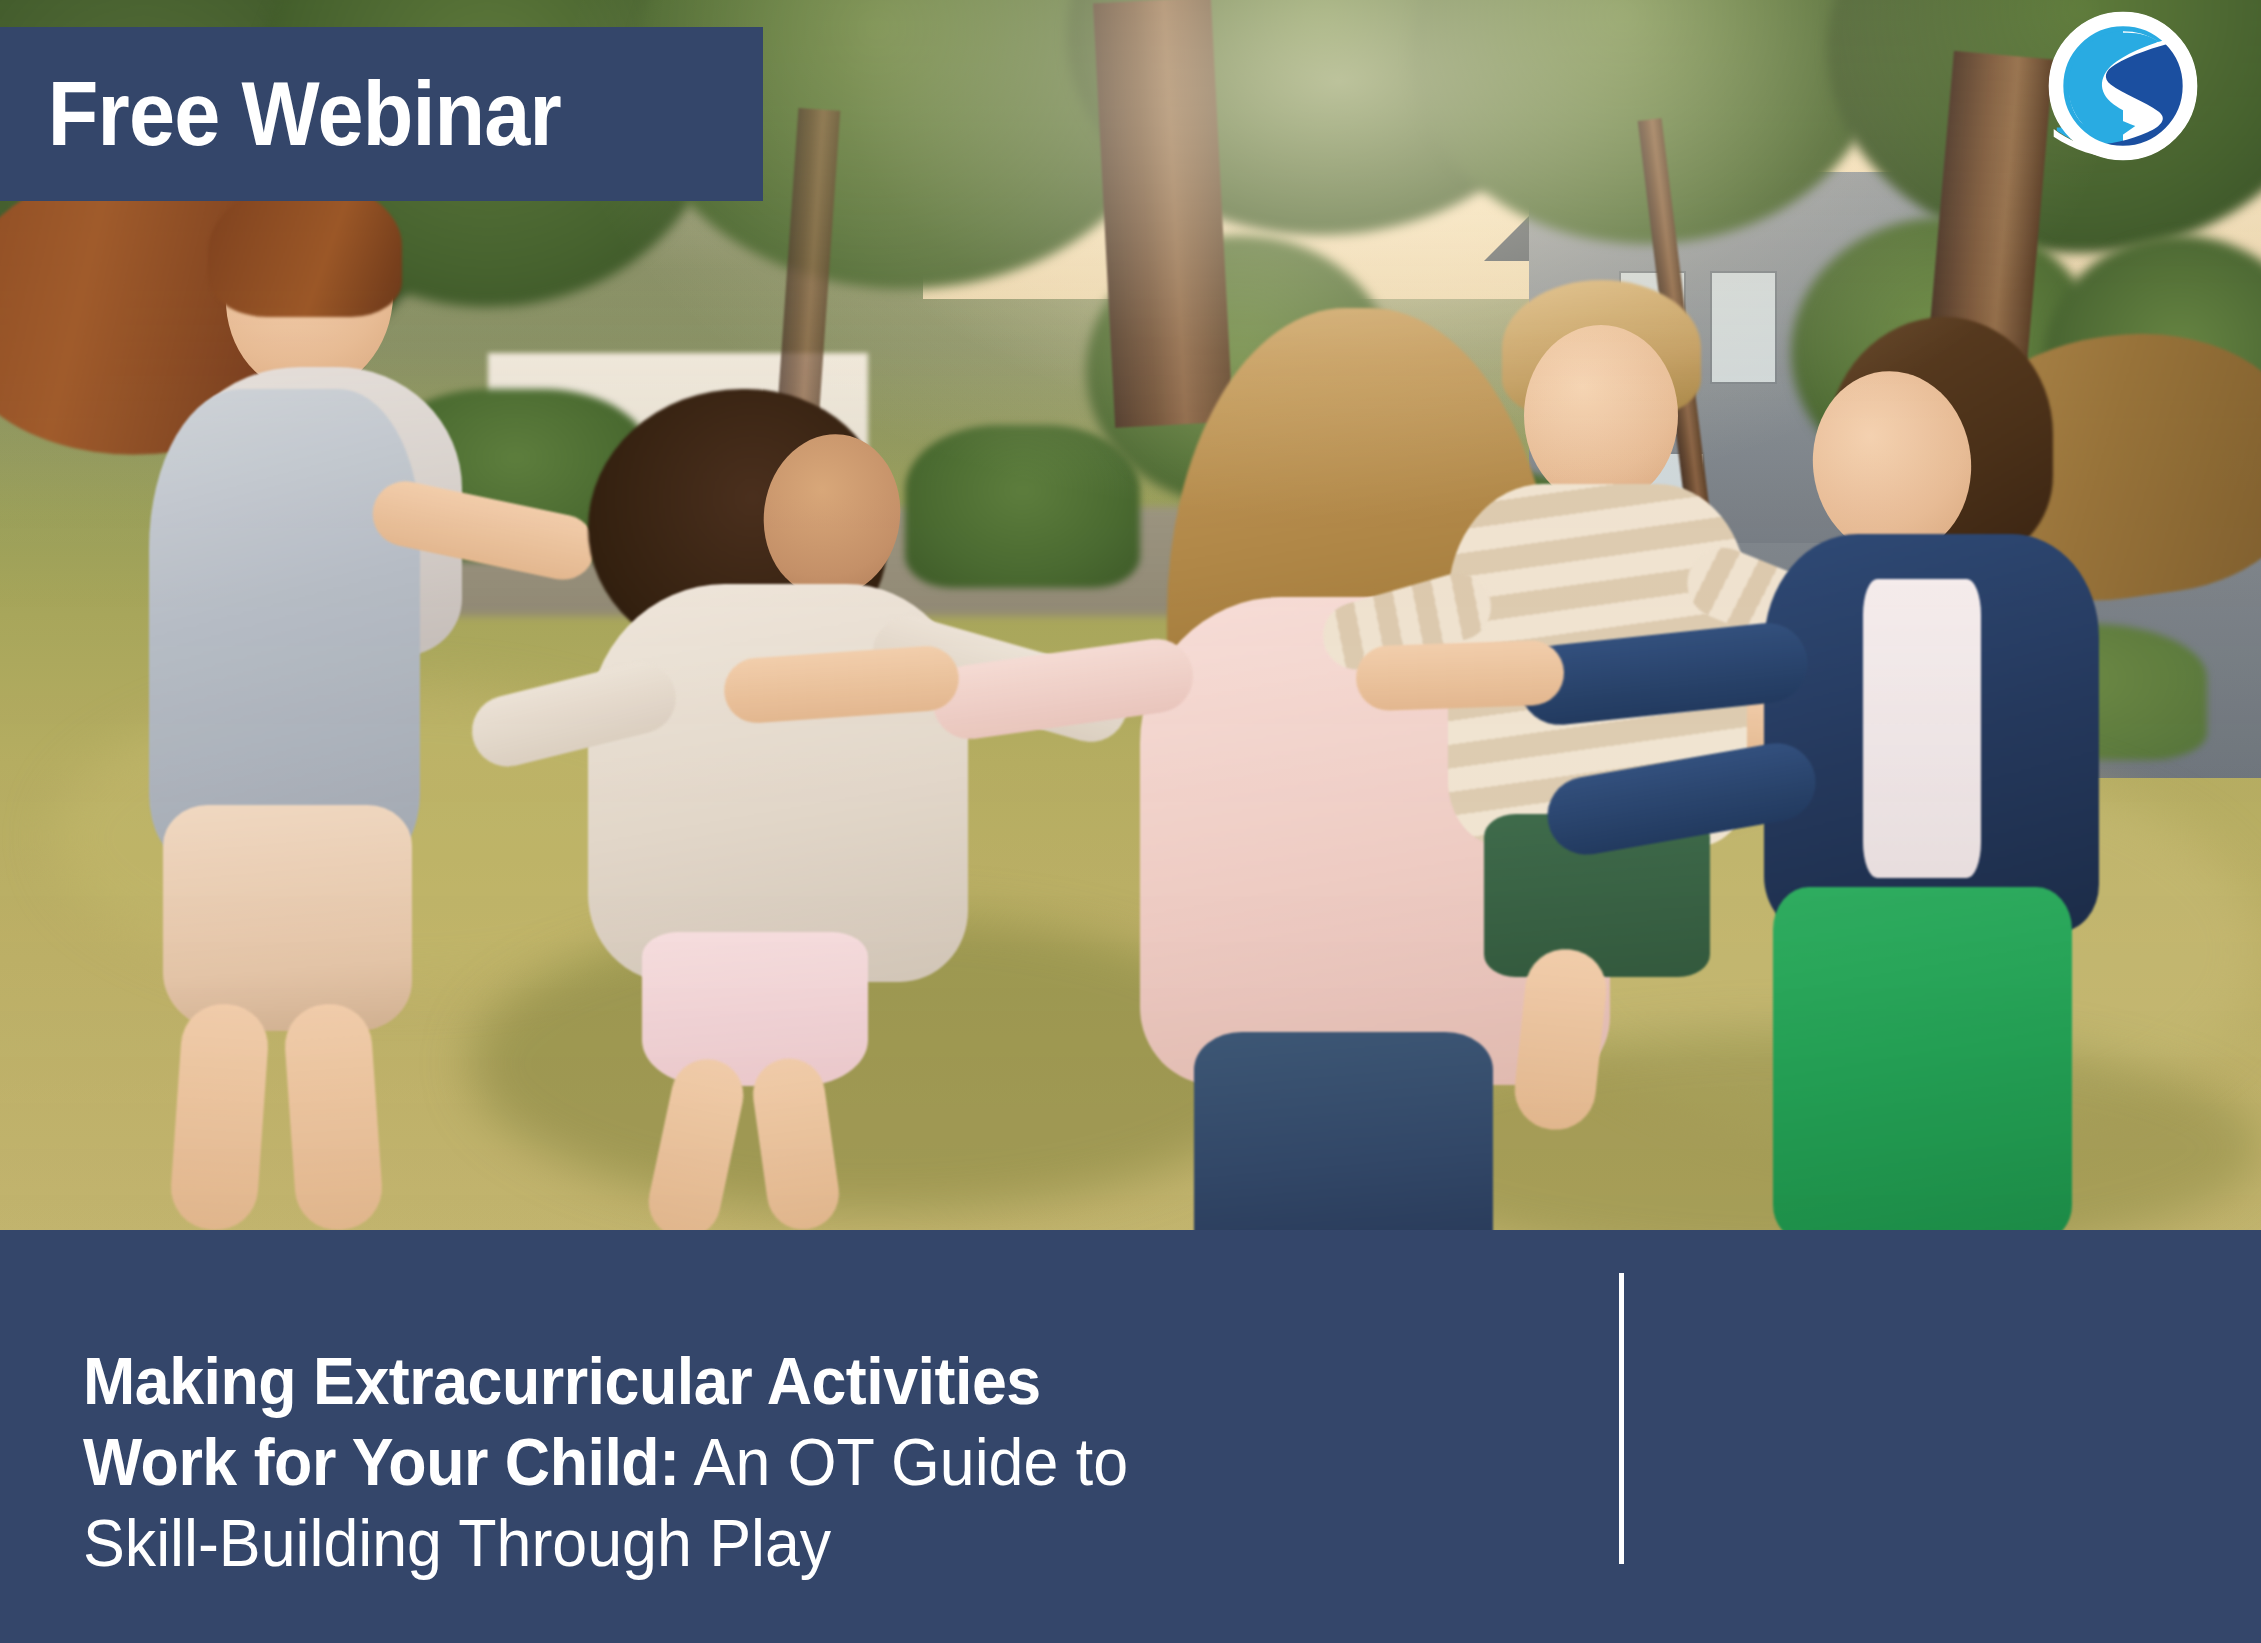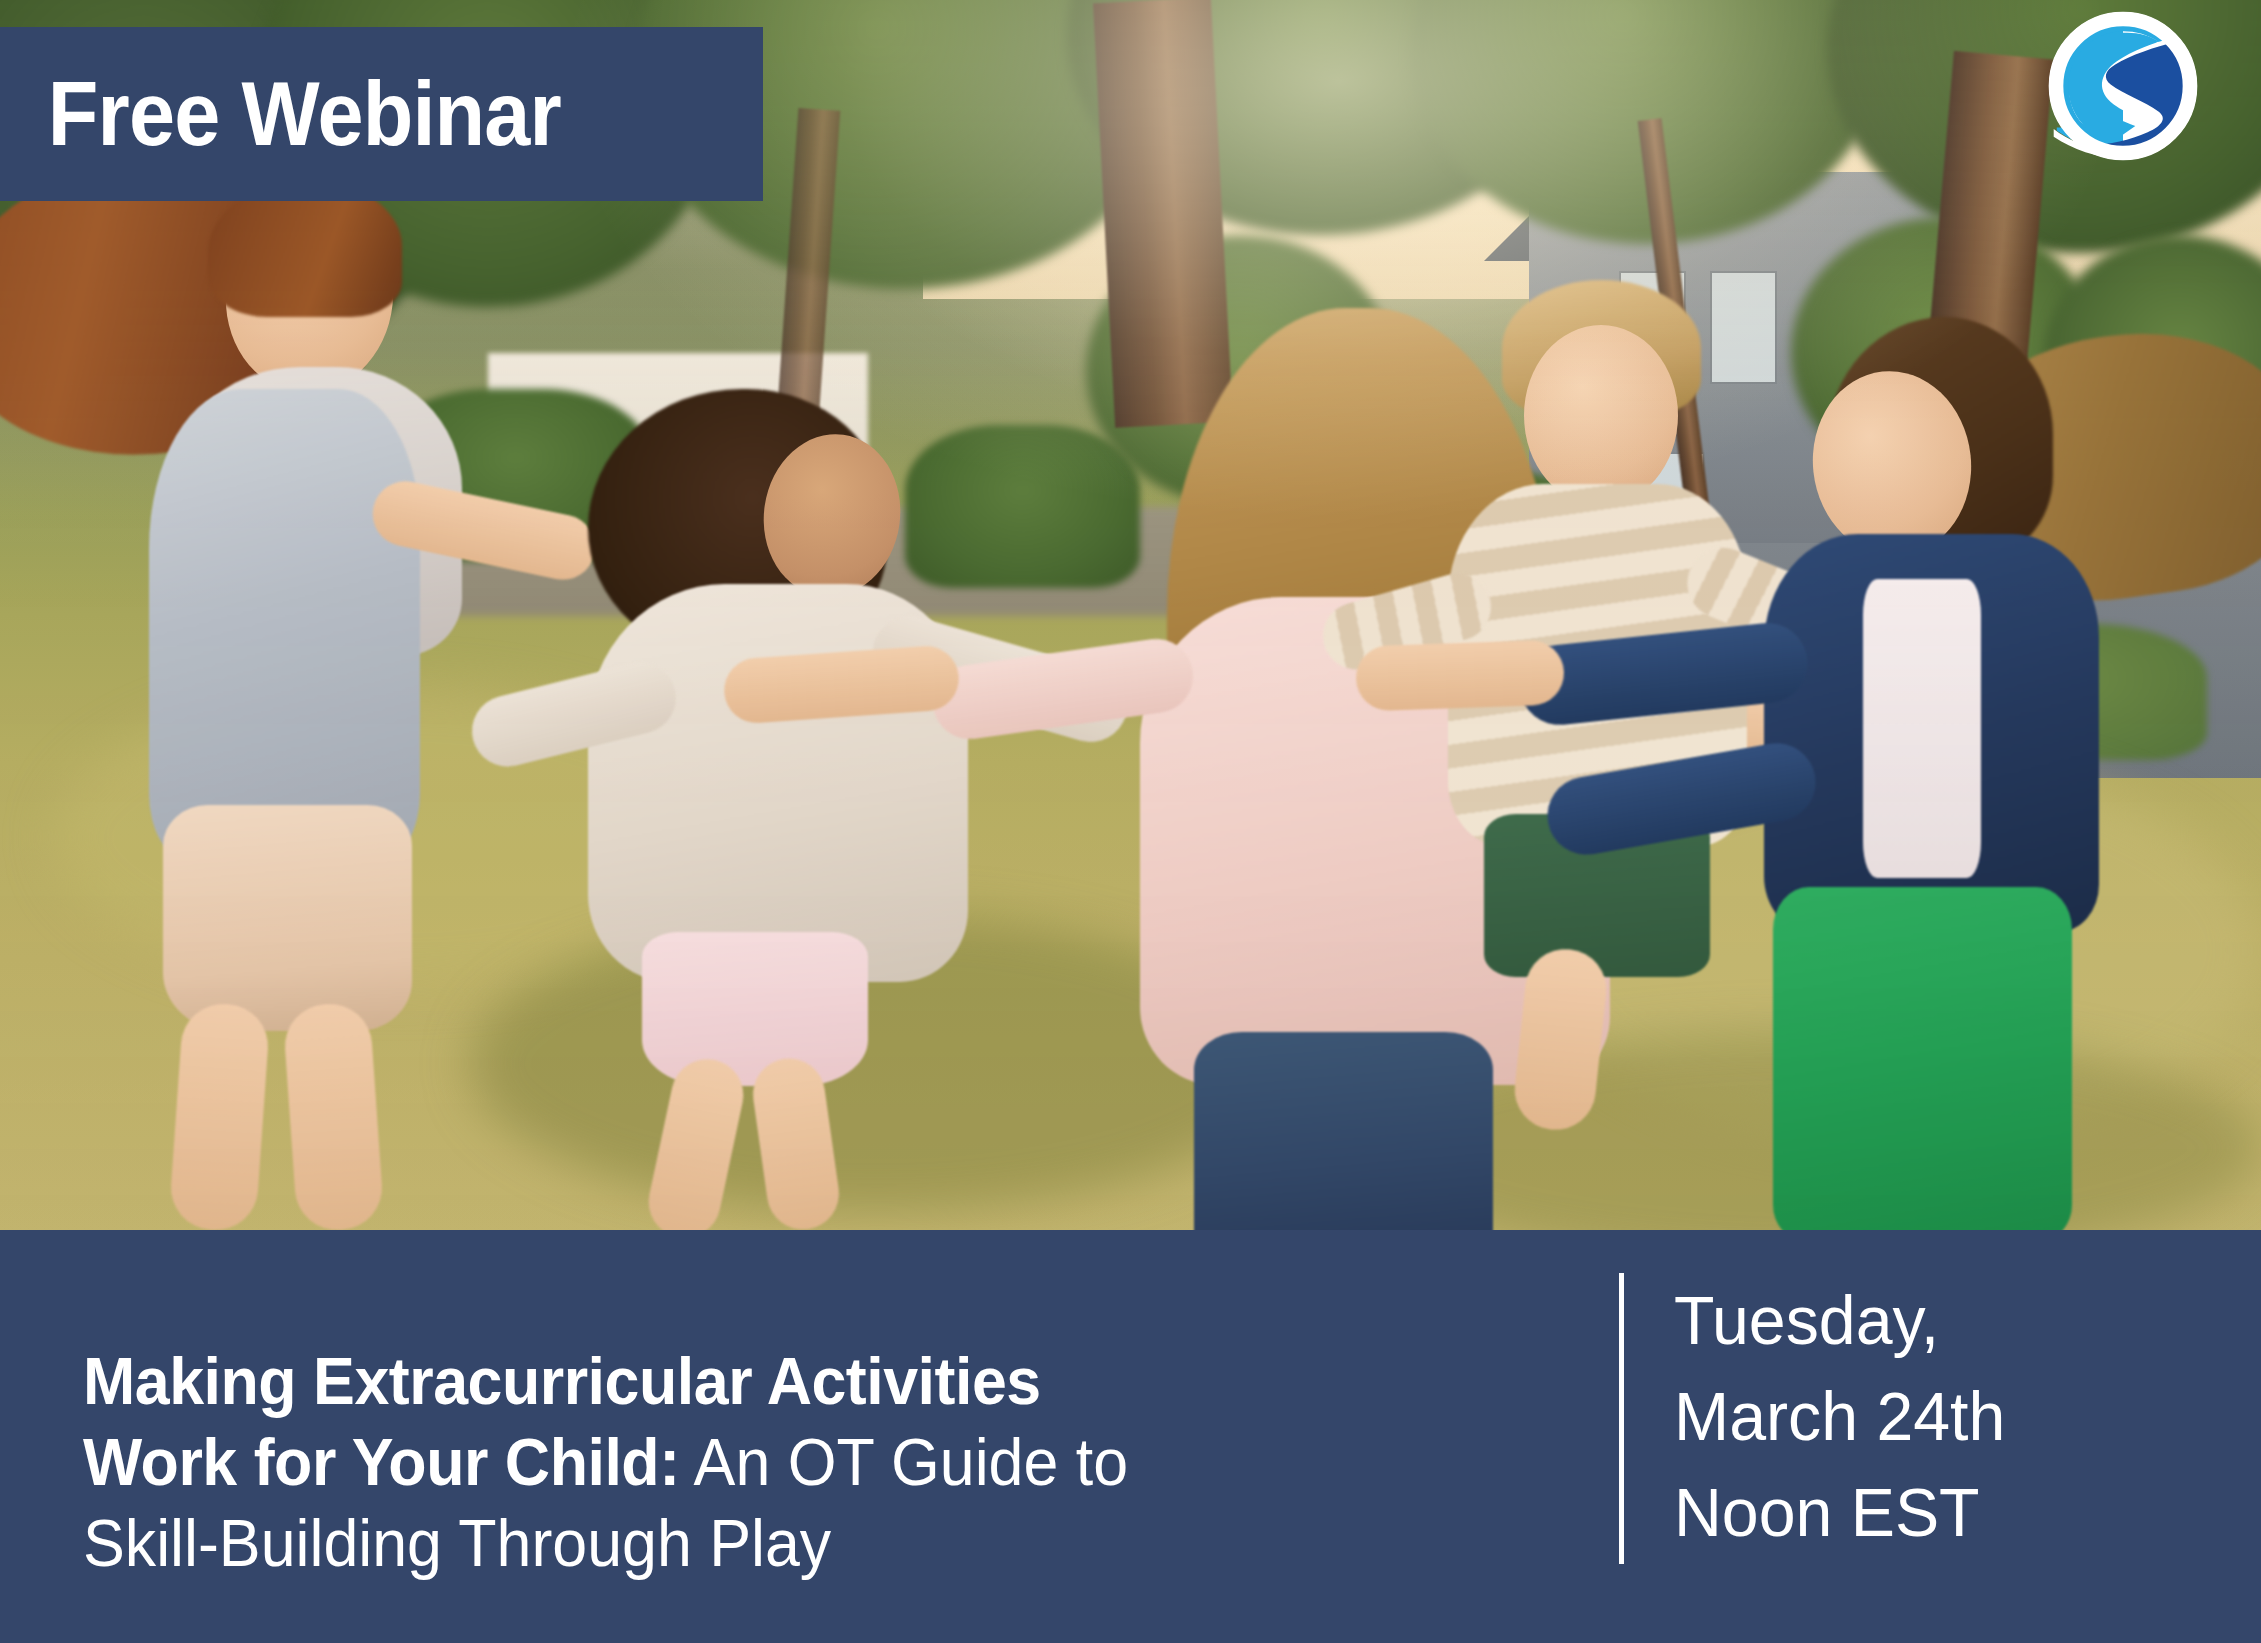--- a/index.html
+++ b/index.html
@@ -448,23 +448,18 @@
         <div class="title-line">
           <span class="tb">Work for Your Child:</span><span class="tl"> An OT Guide to</span>
         </div>
         <div class="title-line">
           <span class="tl">Skill-Building Through Play</span>
         </div>
       </div>
 
       <div class="divider"></div>
 
-      <div class="date-col">
-        <div class="date-line">Tuesday,</div>
-        <div class="date-line">March 24th</div>
-        <div class="date-line">Noon EST</div>
-      </div>
 
     </div>
   </div>
 
 </div>
 
 
 </body></html>

